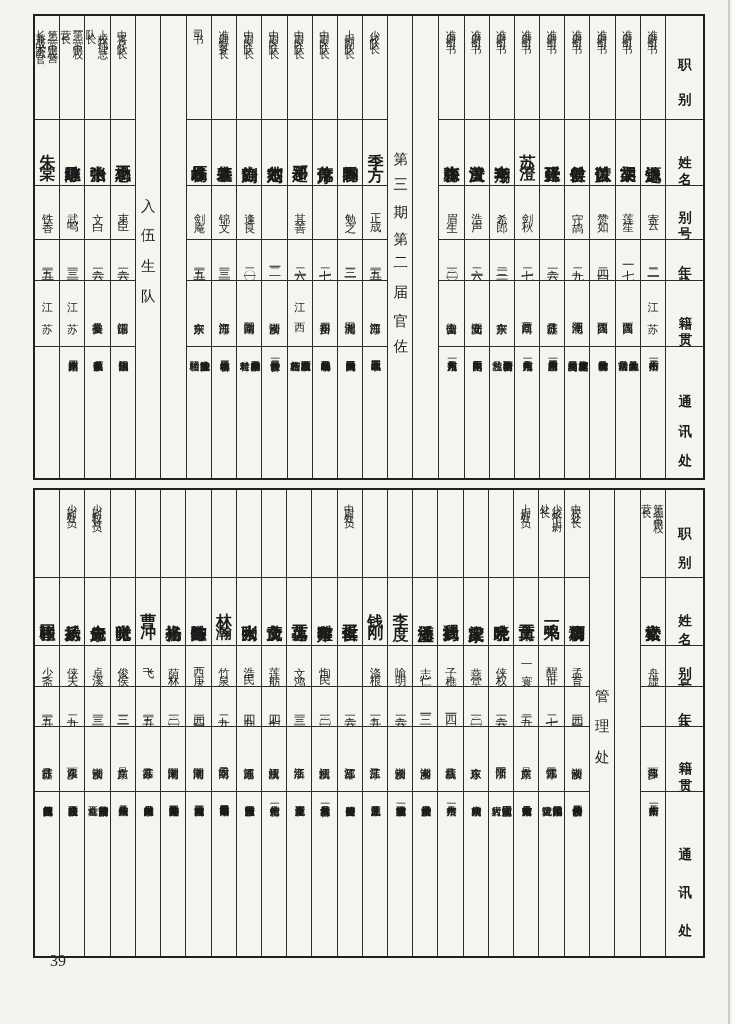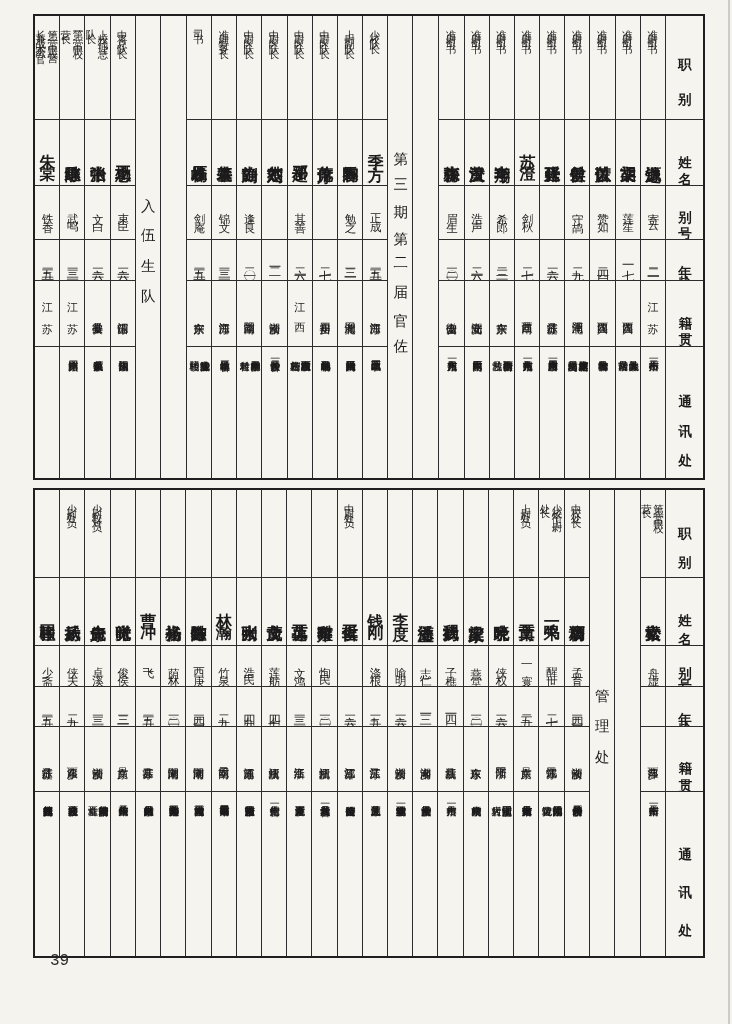--- a/index.html
+++ b/index.html
@@ -88,21 +88,21 @@
   .col-header .cell span{display:block;}
   
   .section-cell{
     height:100%;
     font-size:14.5px;font-weight:500;
     border-top:none;
   }
   .spacer-cell{height:100%;border-top:none;}
   .page-number{
     position:absolute;left:50px;top:952px;
-    font-family:Liberation Mono, monospace;
+    font-family:Liberation Serif, serif;
     font-size:16px;color:#2a2a2a;
   }
 </style>
 </head>
 <body>
 
 <div class="page">
   <div id="table-top" class="roster-table t-top">
       <div class="col col-header">
         <div class="cell cell-title"><span>职</span><span>别</span></div>

